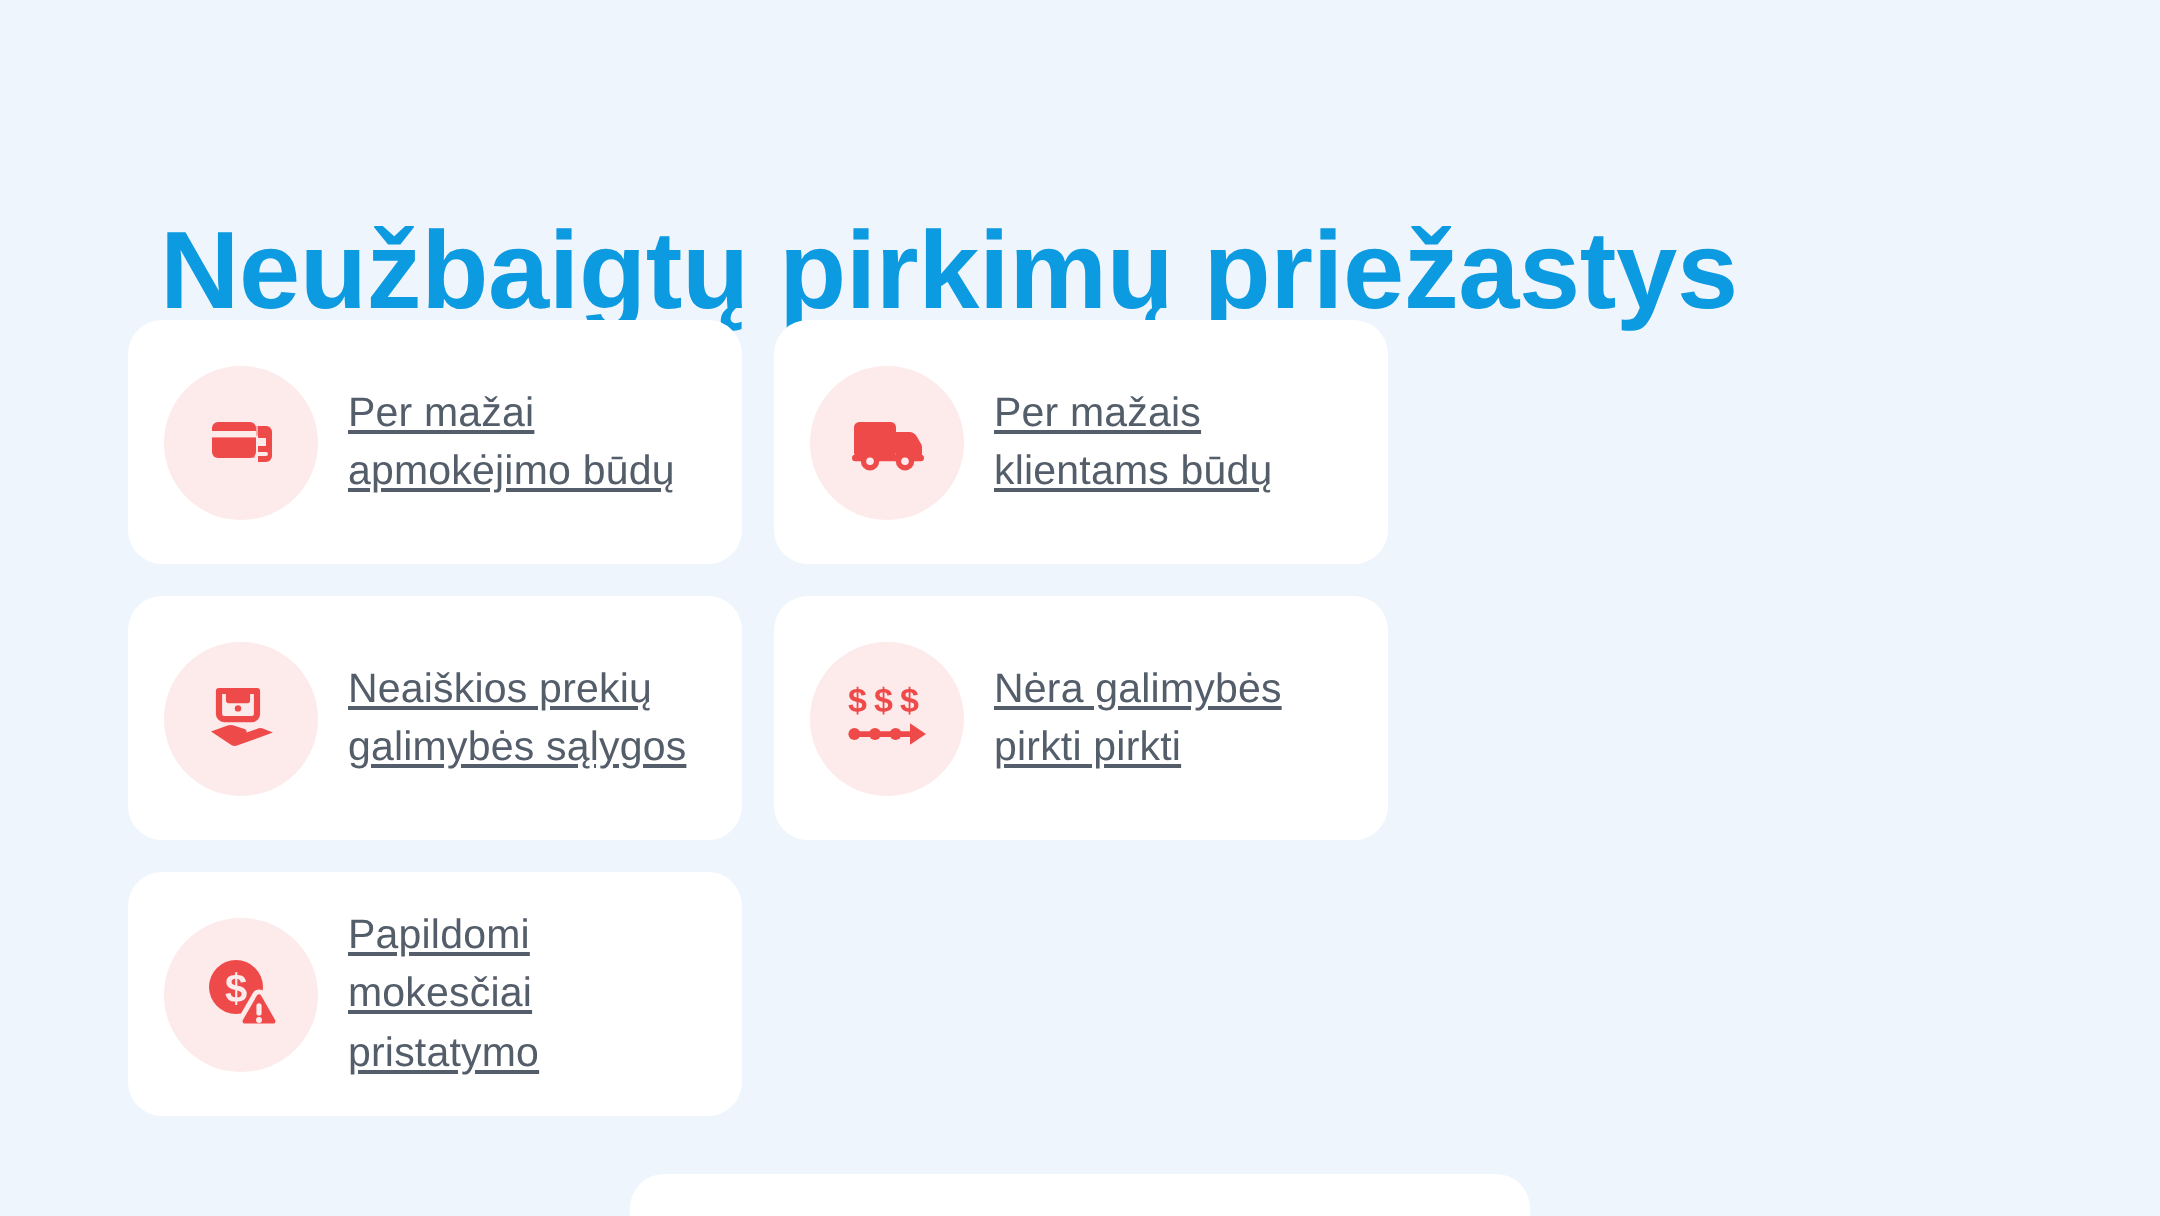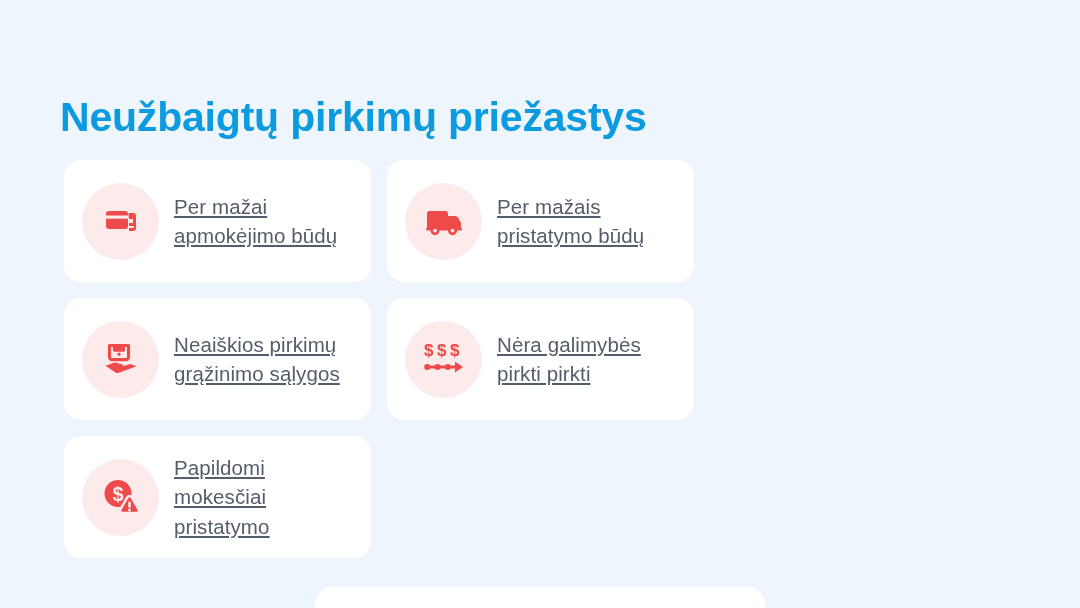--- a/index.html
+++ b/index.html
@@ -15,23 +15,23 @@
     overflow: hidden;
   }
   .infographic {
     position: relative;
     width: 1080px;
     height: 608px;
     box-sizing: border-box;
   }
   .page-title {
     position: absolute;
-    left: 60px;
+    left: 80px;
     top: 66px;
-    font-size: 41px;
+    font-size: 55px;
     font-weight: bold;
     letter-spacing: -0.2px;
     color: #0c9ae0;
     line-height: 1.18;
     white-space: nowrap;
   }
   .grid {
     position: absolute;
     left: 64px;
     top: 160px;
@@ -113,35 +113,35 @@
             <rect x="5" y="12" width="21" height="18" rx="2.6"></rect>
             <path d="M26 17h6.6c1.6 0 3 .8 3.8 2.2l2.3 4c.2.4.3.8.3 1.2V28a2 2 0 0 1-2 2H26z"></path>
             <rect x="4" y="28.4" width="36" height="3.2" rx="1.6"></rect>
             <circle cx="13" cy="31.6" r="4.6"></circle>
             <circle cx="13" cy="31.6" r="1.9" fill="#fdeaea"></circle>
             <circle cx="30.5" cy="31.6" r="4.6"></circle>
             <circle cx="30.5" cy="31.6" r="1.9" fill="#fdeaea"></circle>
           </g>
         </svg>
       </span>
-      <span class="card-label">Per mažais pristatymo būdų</span>
+      <span class="card-label">Per mažais klientams būdų</span>
     </div>
 
     <div class="card">
       <span class="icon-badge">
         <svg width="42" height="42" viewBox="0 0 42 42" aria-hidden="true">
           <g fill="none" stroke="#ef4a4a" stroke-width="3.1" stroke-linejoin="round" stroke-linecap="round">
             <path d="M9.5 7.5h19v11.5a2.6 2.6 0 0 1-2.6 2.6H12.1a2.6 2.6 0 0 1-2.6-2.6z"></path>
             <path d="M14.5 7.5h9v4.6h-9z" fill="#ef4a4a"></path>
           </g>
           <circle cx="19" cy="16.2" r="1.6" fill="#ef4a4a"></circle>
           <path d="M5.5 27.8l8.3-3.1a4 4 0 0 1 2.6-.05l5.9 1.9c1.4.45 1.3 2.45-.15 2.75l-5 1.05 12.2-4.2a2.5 2.5 0 0 1 1.7.03l5.4 2.1-17.6 6.4a4.4 4.4 0 0 1-3 0z" fill="#ef4a4a"></path>
         </svg>
       </span>
-      <span class="card-label">Neaiškios pirkimų grąžinimo sąlygos</span>
+      <span class="card-label">Neaiškios prekių galimybės sąlygos</span>
     </div>
 
     <div class="card">
       <span class="icon-badge">
         <svg width="46" height="40" viewBox="0 0 46 40" aria-hidden="true">
           <g fill="#ef4a4a" font-family="'Liberation Sans', sans-serif" font-size="17" font-weight="bold">
             <text x="3" y="17">$</text>
             <text x="16" y="17">$</text>
             <text x="29" y="17">$</text>
           </g>

